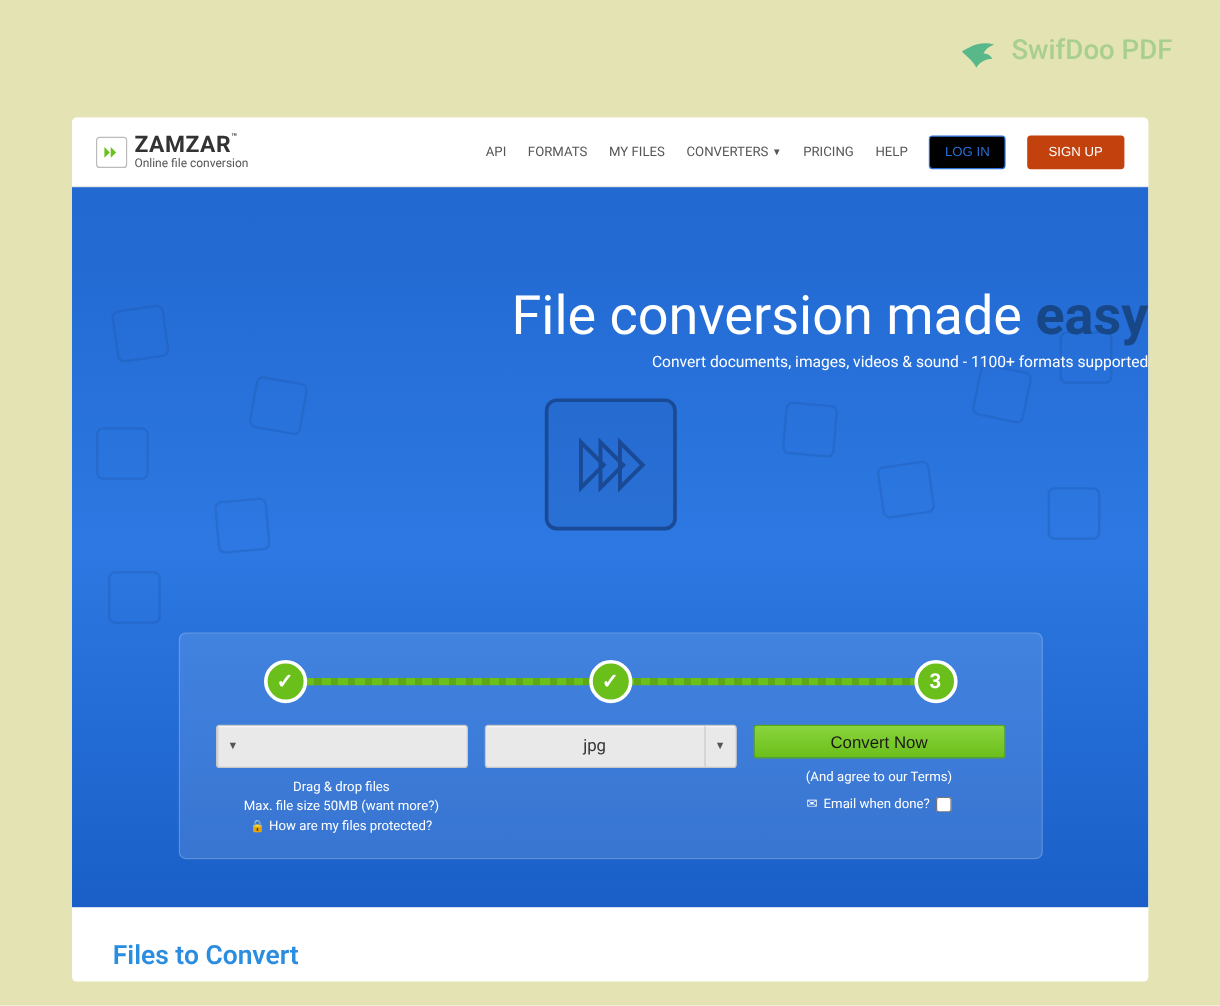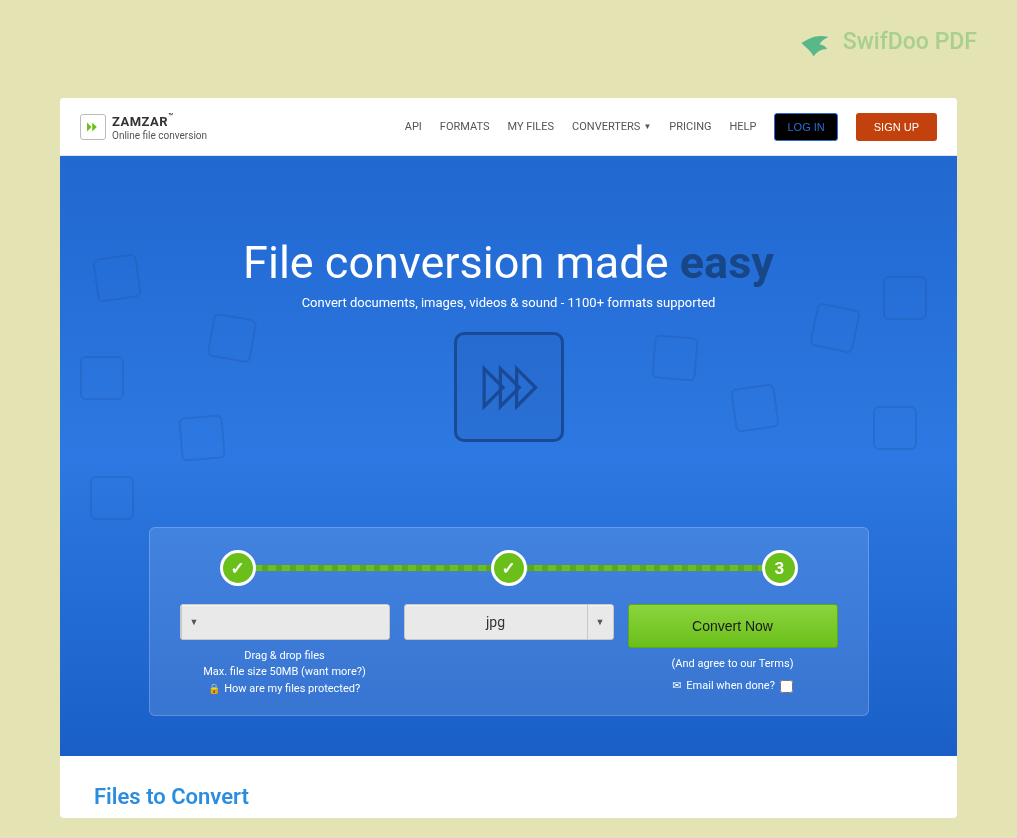--- a/index.html
+++ b/index.html
@@ -8,56 +8,56 @@
 .watermark { position:absolute; top:28px; right:40px; display:flex; gap:10px; color:#a8cf8d; font-size:23px; font-weight:500; z-index:5; }
 .watermark svg { width:36px; height:36px; }
 
 .browser { position:absolute; top:98px; left:60px; width:897px; height:720px; background:#fff; border-radius:4px; overflow:hidden; }
 
 .topbar { height:58px; background:#fff; border-bottom:1px solid #e5e5e5; display:flex; align-items:center; padding:0 20px; }
 .brand { display:flex; align-items:center; gap:6px; }
 .brand-icon { width:26px; height:26px; background:#fff; border:1px solid #bbb; border-radius:3px; display:flex; align-items:center; justify-content:center; }
 .brand-icon svg { width:18px; height:18px; }
 .brand-text { display:flex; flex-direction:column; line-height:1; }
-.brand-name { font-size:13px; font-weight:700; color:#333; letter-spacing:0.5px; }
+.brand-name { font-size:19px; font-weight:700; color:#333; letter-spacing:0.5px; }
 .brand-tag { font-size:10px; color:#555; margin-top:2px; }
 .tm { font-size:8px; vertical-align:top; }
 
 .nav { margin-left:auto; display:flex; align-items:center; gap:18px; }
 .nav a { font-size:11px; color:#555; text-decoration:none; cursor:pointer; }
 .nav .dd { display:flex; align-items:center; gap:3px; }
 .caret-dn { font-size:8px; color:#555; }
 .login-btn { border:1px solid #2a6dd6; color:#2a6dd6; background:#000000; padding:7px 12px; font-size:11px; border-radius:3px; cursor:pointer; }
 .signup-btn { background:#c2410c; color:#fff; border:none; padding:8px 18px; font-size:11px; border-radius:3px; cursor:pointer; }
 
 .hero { height:600px; background:linear-gradient(180deg,#2168d0 0%,#2d78e2 50%,#1a5fc8 100%); position:relative; overflow:hidden; }
 .hero-bg { position:absolute; inset:0; opacity:0.22; }
 .hero-bg .sketch { position:absolute; border:2px solid #1a4a95; border-radius:6px; width:44px; height:44px; }
 .s1{top:100px;left:35px;transform:rotate(-8deg)} .s2{top:160px;left:150px;transform:rotate(10deg)} .s3{top:200px;left:20px;width:60px;height:30px} .s4{top:260px;left:120px;transform:rotate(-5deg)} .s5{top:320px;left:30px} .s6{top:150px;right:100px;transform:rotate(12deg)} .s7{top:120px;right:30px;width:50px;height:50px} .s8{top:230px;right:180px;transform:rotate(-8deg)} .s9{top:250px;right:40px;width:38px;height:38px} .s10{top:180px;right:260px;width:36px;height:36px;transform:rotate(5deg)}
 
-.hero-title { text-align:center; padding-top:80px; position:relative; z-index:2; }
+.hero-title { text-align:right; padding-top:80px; position:relative; z-index:2; }
 .hero-title h1 { font-size:45px; color:#fff; font-weight:400; }
 .hero-title h1 b { color:#184788; font-weight:700; }
 .hero-sub { color:#fff; font-size:13px; margin-top:6px; }
 
 .hero-logo { width:110px; height:110px; border:3px solid #1a4a95; border-radius:10px; margin:22px auto 0; display:flex; align-items:center; justify-content:center; background:rgba(26,74,149,0.15); position:relative; z-index:2; }
 .hero-logo svg { width:65px; height:65px; }
 
 .panel { position:absolute; bottom:40px; left:50%; transform:translateX(-50%); width:720px; background:rgba(255,255,255,0.12); border:1px solid rgba(255,255,255,0.2); border-radius:6px; padding:22px 30px 18px; z-index:3; }
 .stepper { display:flex; align-items:center; justify-content:space-between; margin:0 40px 18px; position:relative; }
 .stepper::before { content:""; position:absolute; top:50%; left:20px; right:20px; height:6px; background:repeating-linear-gradient(90deg,#6bbf1a 0 8px,#5ea817 8px 14px); transform:translateY(-50%); border-radius:3px; z-index:0; }
 .step-c { width:36px; height:36px; border-radius:50%; background:#6bbf1a; border:3px solid #fff; display:flex; align-items:center; justify-content:center; color:#fff; font-size:17px; font-weight:700; position:relative; z-index:1; }
 
 .controls { display:flex; gap:14px; }
 .ctrl { flex:1; display:flex; flex-direction:column; align-items:center; }
 .sel-grp { display:flex; width:100%; height:36px; background:#e9e9e9; border:1px solid #c8c8c8; border-radius:3px; overflow:hidden; box-shadow:inset 0 1px 0 rgba(255,255,255,0.6); cursor:pointer; }
 .sel-grp .main { flex:1; display:flex; align-items:center; justify-content:center; gap:6px; font-size:14px; color:#333; }
 .sel-grp .caret { width:26px; border-left:1px solid #c8c8c8; display:flex; align-items:center; justify-content:center; font-size:9px; color:#555; }
 .cloud-ic { width:16px; height:16px; }
-.convert-btn { width:100%; height:44px; background:linear-gradient(180deg,#8ad43e,#6bbf1a); border:1px solid #5ea817; color:#1a1a1a; font-size:14px; border-radius:3px; cursor:pointer; }
+.convert-btn { width:100%; height:28px; background:linear-gradient(180deg,#8ad43e,#6bbf1a); border:1px solid #5ea817; color:#1a1a1a; font-size:14px; border-radius:3px; cursor:pointer; }
 .hints { font-size:11px; color:#fff; margin-top:8px; text-align:center; line-height:1.5; }
 .hints a { color:#fff; cursor:pointer; }
 .hints .lock { font-size:10px; margin-right:3px; }
 .email-row { display:flex; align-items:center; gap:5px; justify-content:center; margin-top:6px; font-size:11px; color:#fff; }
 .email-row input { margin:0; }
 
 .files-section { padding:28px 34px 0; }
 .files-h { font-size:22px; color:#333; font-weight:600; }
 .files-h span { color:#2a8de0; }
 </style>

